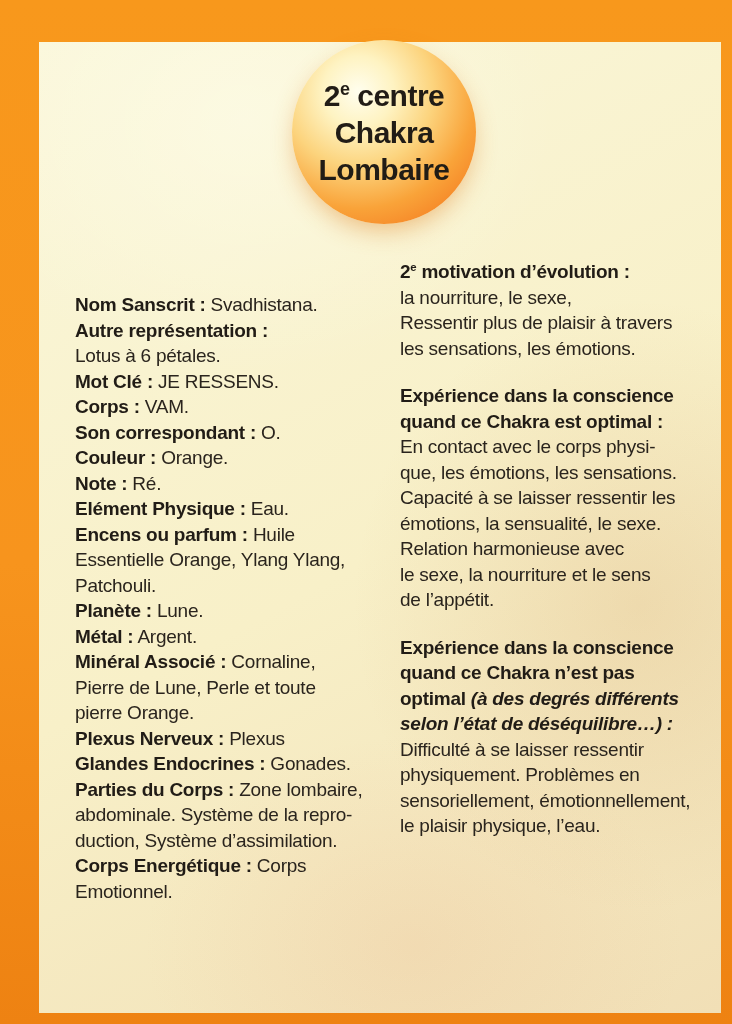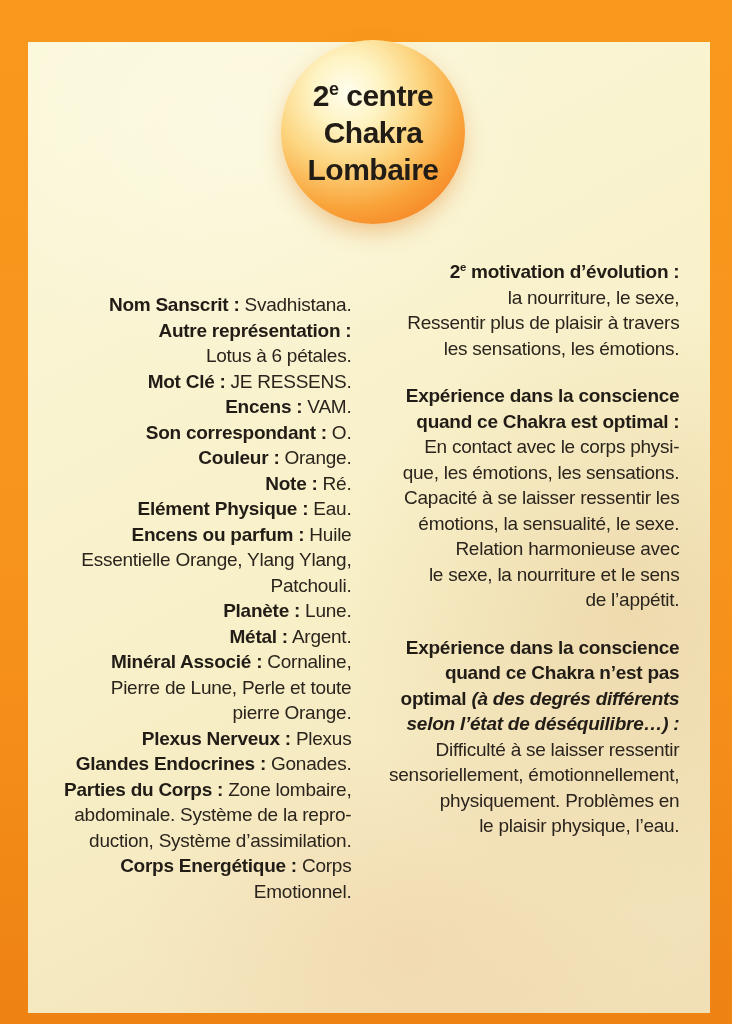--- a/index.html
+++ b/index.html
@@ -5,27 +5,26 @@
   html,body{margin:0;padding:0;}
   body{
     width:732px;height:1024px;overflow:hidden;
     font-family:"Liberation Sans","DejaVu Sans",sans-serif;
   }
   .page{
     position:relative;width:732px;height:1024px;
     background:linear-gradient(180deg,#F8981C 0%,#F7941D 55%,#EE8212 100%);
   }
   .card{
-    position:absolute;left:28px;top:42px;width:682px;height:971px;
+    position:absolute;left:39px;top:42px;width:682px;height:971px;
     background:
       radial-gradient(60% 45% at 88% 58%, rgba(206,150,88,.20), transparent 70%),
       radial-gradient(55% 30% at 55% 93%, rgba(232,172,132,.18), transparent 72%),
       radial-gradient(70% 40% at 30% 8%, rgba(255,255,240,.45), transparent 65%),
       linear-gradient(152deg,#FAF7DA 0%,#F8F0C8 52%,#F1DFB6 100%);
-    text-align: right;
   }
   .badge{
     position:absolute;left:253px;top:-2px;width:184px;height:184px;
     border-radius:50%;
     background:radial-gradient(circle at 36% 28%,
       #FFFEEE 0%, #FEF3C2 20%, #FCD47E 42%, #F9A339 66%, #F4771E 92%, #F26E1B 100%);
     box-shadow:0 10px 24px -4px rgba(222,122,22,.45);
     display:flex;flex-direction:column;justify-content:center;align-items:center;
   }
   .badge .line{
@@ -54,21 +53,21 @@
         <div class="line"><span class="b">2</span><sup class="b">e</sup><span class="b"> centre</span></div>
         <div class="line"><span class="b">Chakra</span></div>
         <div class="line"><span class="b">Lombaire</span></div>
       </div>
 
     <div class="col col-left">
         <div class="line"><span class="b">Nom Sanscrit :</span><span> Svadhistana.</span></div>
         <div class="line"><span class="b">Autre représentation :</span></div>
         <div class="line"><span>Lotus à 6 pétales.</span></div>
         <div class="line"><span class="b">Mot Clé :</span><span> JE RESSENS.</span></div>
-        <div class="line"><span class="b">Encens :</span><span> VAM.</span></div>
+        <div class="line"><span class="b">Corps :</span><span> VAM.</span></div>
         <div class="line"><span class="b">Son correspondant :</span><span> O.</span></div>
         <div class="line"><span class="b">Couleur :</span><span> Orange.</span></div>
         <div class="line"><span class="b">Note :</span><span> Ré.</span></div>
         <div class="line"><span class="b">Elément Physique :</span><span> Eau.</span></div>
         <div class="line"><span class="b">Encens ou parfum :</span><span> Huile</span></div>
         <div class="line"><span>Essentielle Orange, Ylang Ylang,</span></div>
         <div class="line"><span>Patchouli.</span></div>
         <div class="line"><span class="b">Planète :</span><span> Lune.</span></div>
         <div class="line"><span class="b">Métal :</span><span> Argent.</span></div>
         <div class="line"><span class="b">Minéral Associé :</span><span> Cornaline,</span></div>
@@ -100,20 +99,20 @@
           <div class="line"><span>Relation harmonieuse avec</span></div>
           <div class="line"><span>le sexe, la nourriture et le sens</span></div>
           <div class="line"><span>de l’appétit.</span></div>
         </div>
       <div class="para">
           <div class="line"><span class="b">Expérience dans la conscience</span></div>
           <div class="line"><span class="b">quand ce Chakra n’est pas</span></div>
           <div class="line"><span class="b">optimal </span><span class="b i">(à des degrés différents</span></div>
           <div class="line"><span class="b i">selon l’état de déséquilibre…) :</span></div>
           <div class="line"><span>Difficulté à se laisser ressentir</span></div>
+          <div class="line"><span>physiquement. Problèmes en</span></div>
           <div class="line"><span>sensoriellement, émotionnellement,</span></div>
-          <div class="line"><span>physiquement. Problèmes en</span></div>
           <div class="line"><span>le plaisir physique, l’eau.</span></div>
         </div>
     </div>
 
   </div>
 </div>
 
 </body></html>

